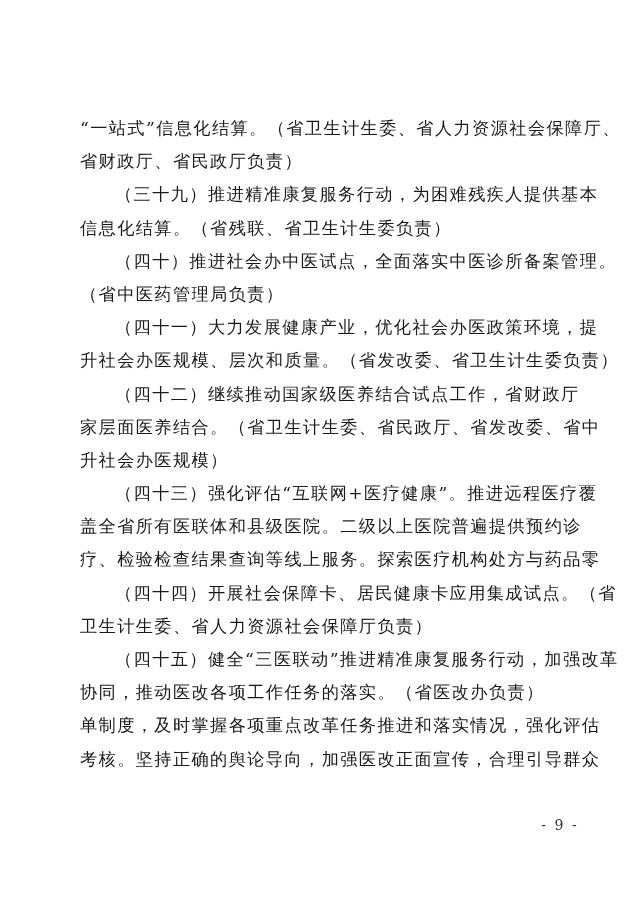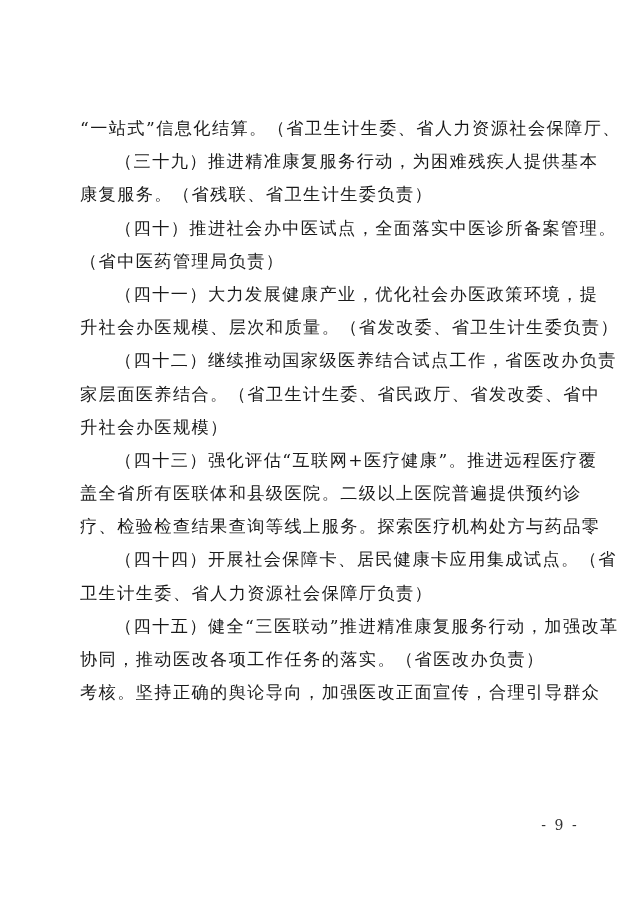--- a/index.html
+++ b/index.html
@@ -52,32 +52,34 @@
     color: #333;
     letter-spacing: 2px;
   }
 </style>
 </head>
 <body>
 
 <div class="page">
   <div class="body-text">
     <div class="line justify">“一站式”信息化结算。（省卫生计生委、省人力资源社会保障厅、</div>
+    <div class="line">省财政厅、省民政厅负责）</div>
     <div class="line indent justify">（三十九）推进精准康复服务行动，为困难残疾人提供基本</div>
-    <div class="line">康复服务。（省残联、省卫生计生委负责）</div>
+    <div class="line">信息化结算。（省残联、省卫生计生委负责）</div>
     <div class="line indent justify">（四十）推进社会办中医试点，全面落实中医诊所备案管理。</div>
     <div class="line">（省中医药管理局负责）</div>
     <div class="line indent justify">（四十一）大力发展健康产业，优化社会办医政策环境，提</div>
     <div class="line justify">升社会办医规模、层次和质量。（省发改委、省卫生计生委负责）</div>
-    <div class="line indent justify">（四十二）继续推动国家级医养结合试点工作，省医改办负责</div>
+    <div class="line indent justify">（四十二）继续推动国家级医养结合试点工作，省财政厅</div>
     <div class="line justify">家层面医养结合。（省卫生计生委、省民政厅、省发改委、省中</div>
     <div class="line">升社会办医规模）</div>
     <div class="line indent justify">（四十三）强化评估“互联网+医疗健康”。推进远程医疗覆</div>
     <div class="line justify">盖全省所有医联体和县级医院。二级以上医院普遍提供预约诊</div>
     <div class="line justify">疗、检验检查结果查询等线上服务。探索医疗机构处方与药品零</div>
     <div class="line indent justify">（四十四）开展社会保障卡、居民健康卡应用集成试点。（省</div>
     <div class="line">卫生计生委、省人力资源社会保障厅负责）</div>
     <div class="line indent justify">（四十五）健全“三医联动”推进精准康复服务行动，加强改革</div>
     <div class="line">协同，推动医改各项工作任务的落实。（省医改办负责）</div>
+    <div class="line justify">单制度，及时掌握各项重点改革任务推进和落实情况，强化评估</div>
     <div class="line justify">考核。坚持正确的舆论导向，加强医改正面宣传，合理引导群众</div>
   </div>
   <div class="page-number">- 9 -</div>
 </div>
 
 </body></html>

